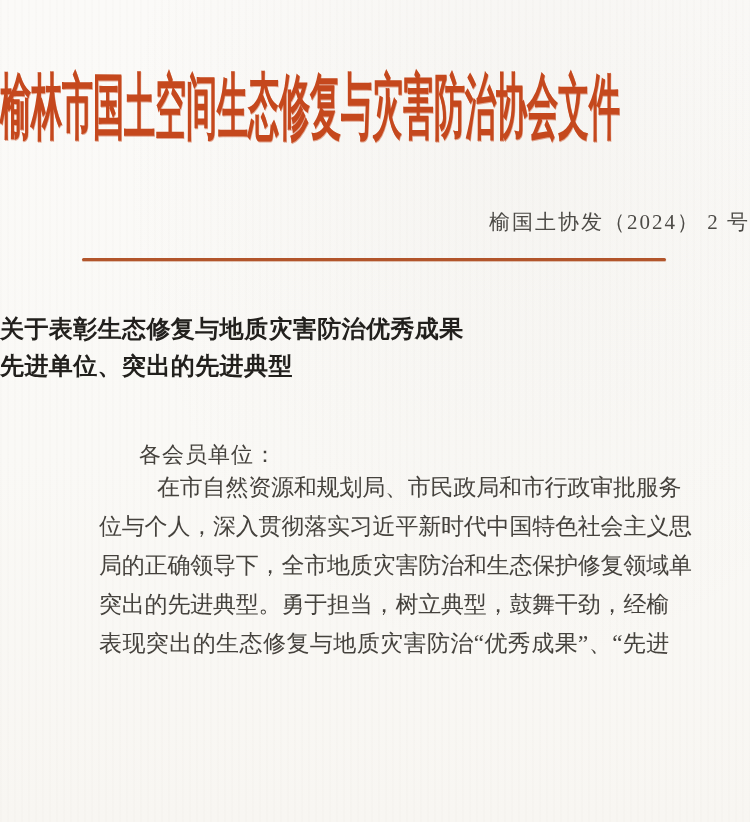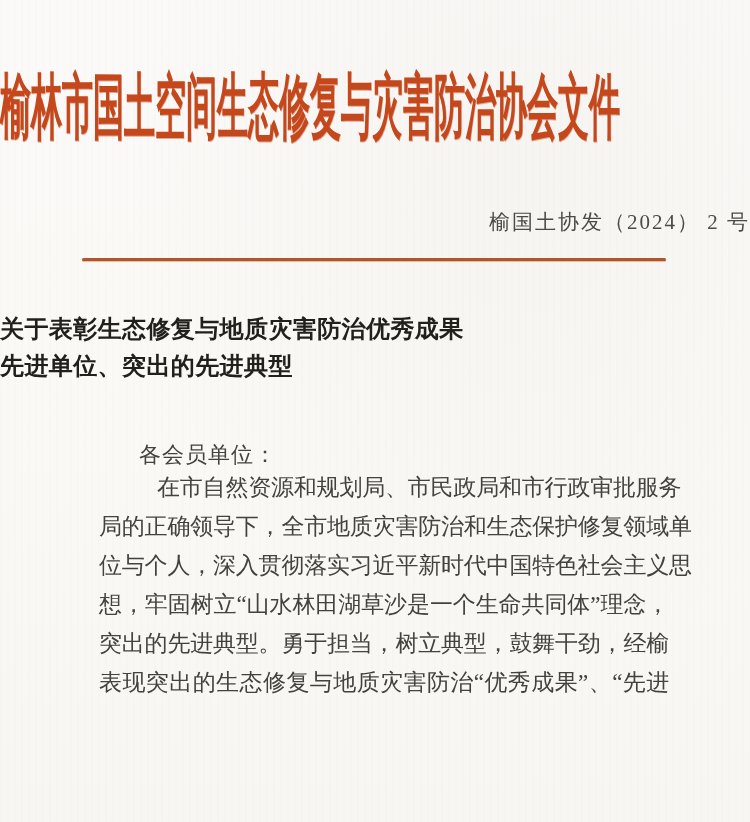--- a/index.html
+++ b/index.html
@@ -126,20 +126,19 @@
 
   <div class="doc-title">
     <div>关于表彰生态修复与地质灾害防治优秀成果</div>
     <div>先进单位、突出的先进典型</div>
   </div>
 
   <div class="salutation">各会员单位：</div>
 
   <div class="body-block">
     <div class="body-line indent">在市自然资源和规划局、市民政局和市行政审批服务</div>
+    <div class="body-line">位与个人，深入贯彻落实习近平新时代中国特色社会主义思</div>
     <div class="body-line">局的正确领导下，全市地质灾害防治和生态保护修复领域单</div>
-    <div class="body-line">位与个人，深入贯彻落实习近平新时代中国特色社会主义思</div>
-    <div class="body-line">想，牢固树立“山水林田湖草沙是一个生命共同体”理念，</div>
     <div class="body-line">突出的先进典型。勇于担当，树立典型，鼓舞干劲，经榆</div>
     <div class="body-line">表现突出的生态修复与地质灾害防治“优秀成果”、“先进</div>
   </div>
 
 </div>
 
 </body></html>

